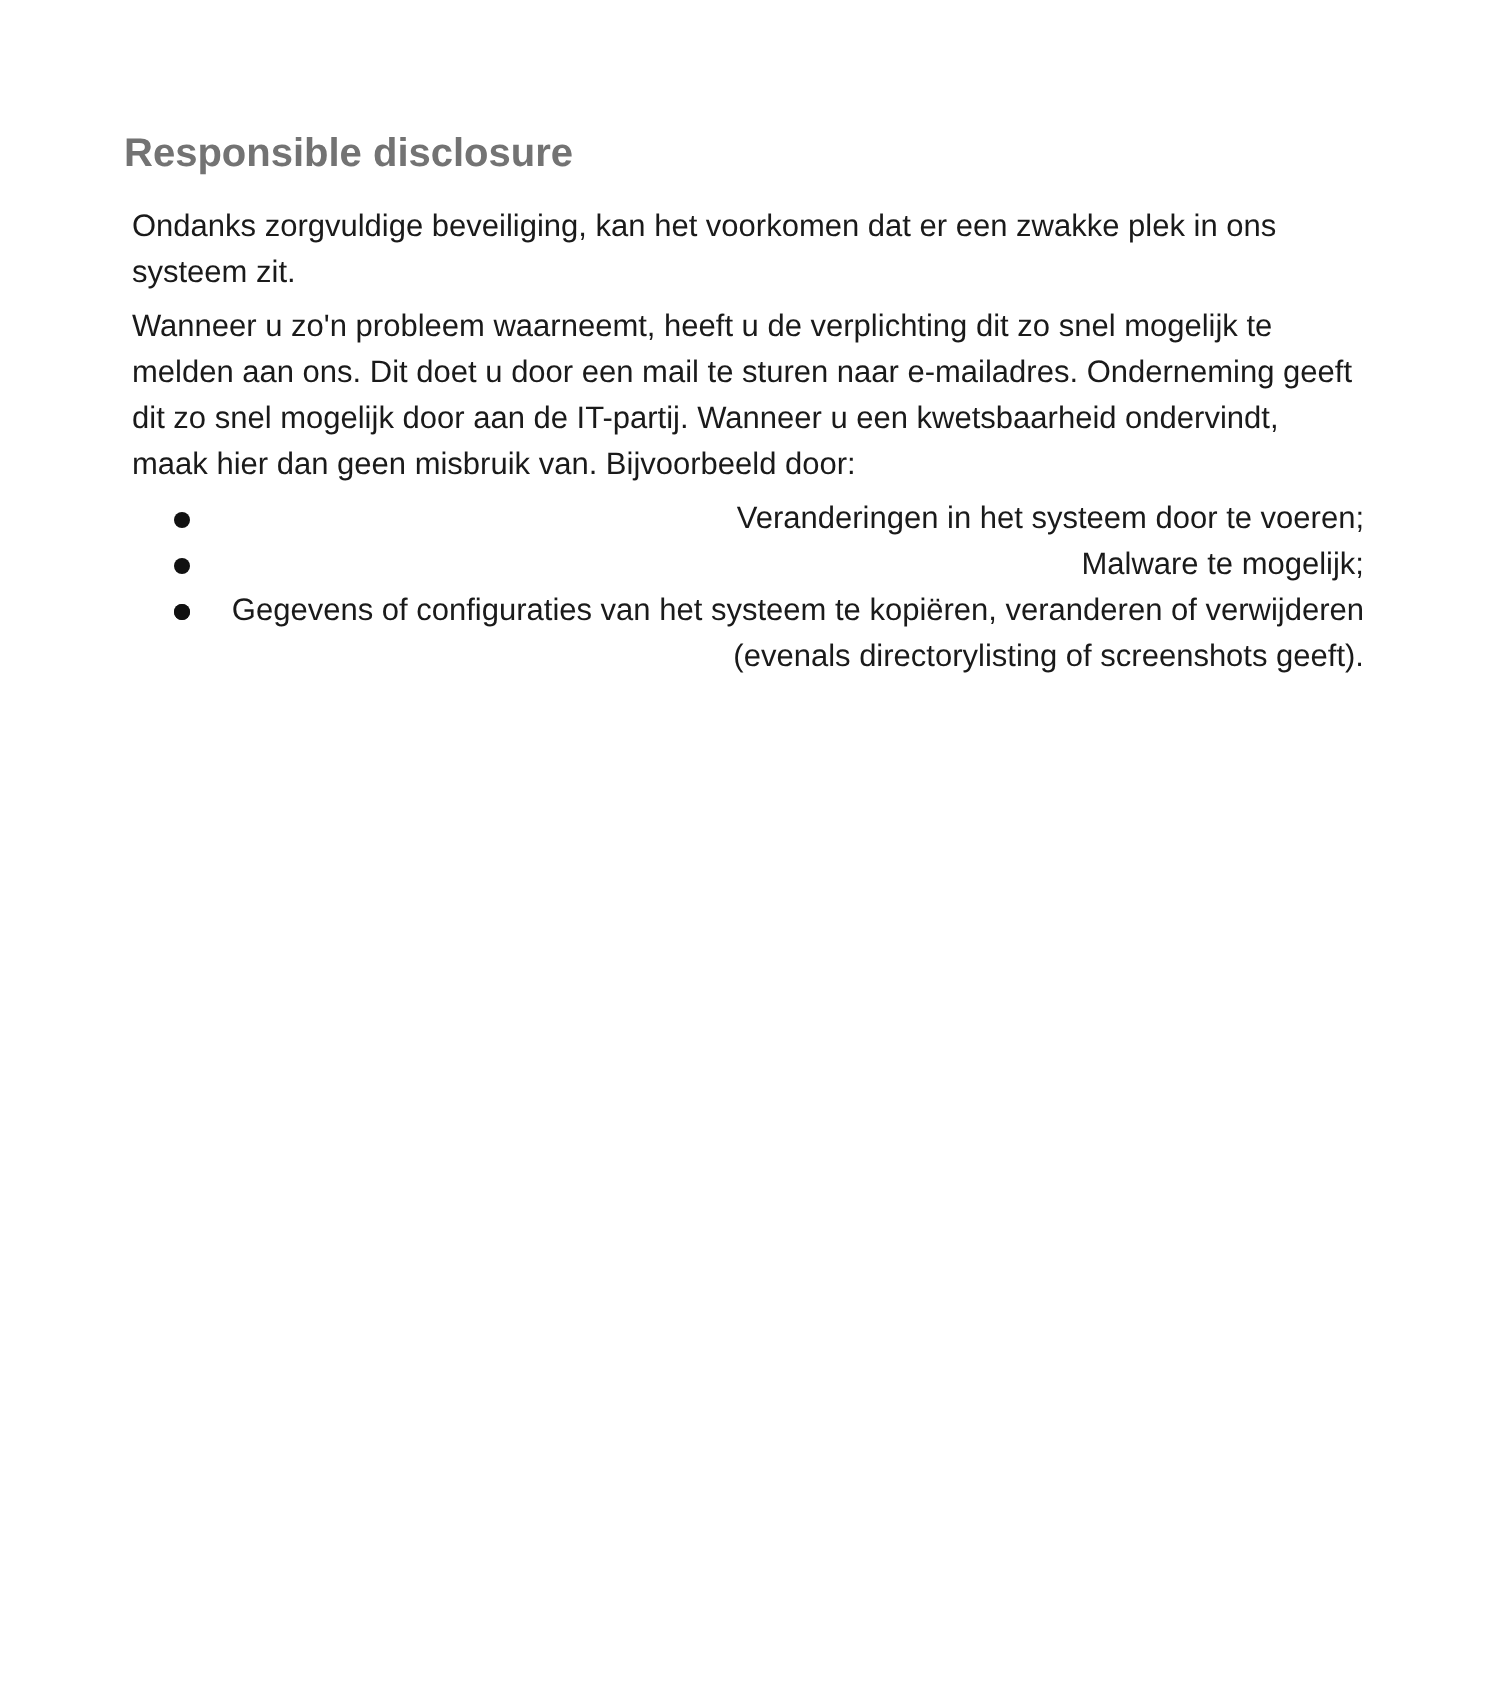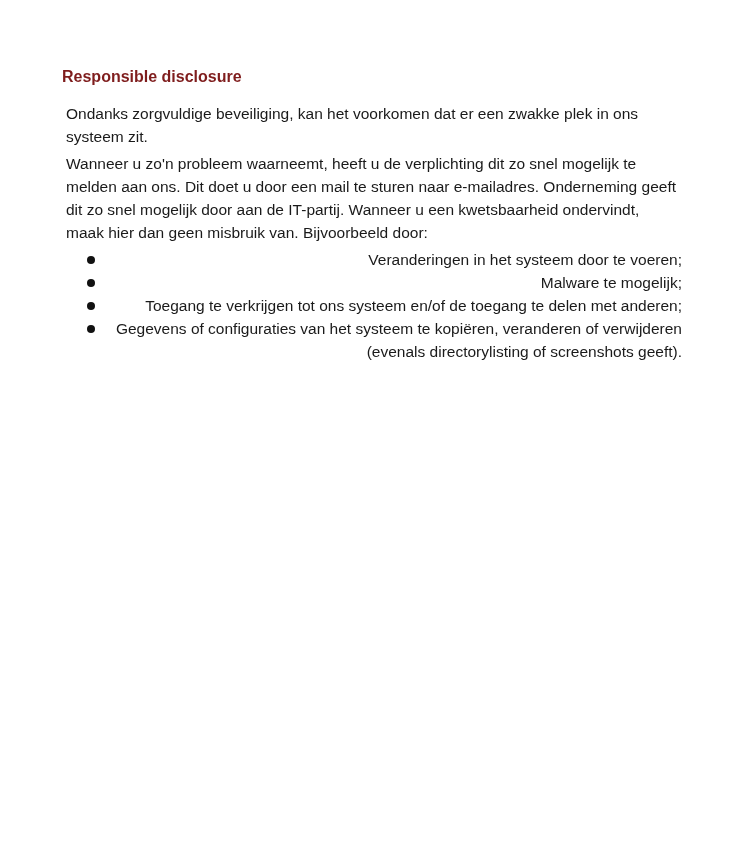--- a/index.html
+++ b/index.html
@@ -16,24 +16,24 @@
       color: #1a1a1a;
     }
     .content {
       position: absolute;
       left: 62px;
       top: 64px;
       width: 620px;
     }
     h2 {
       margin: 0 0 12px 0;
-      font-size: 16px;
+      font-size: 20px;
       font-weight: bold;
       line-height: 26px;
-      color: #7f1d1d;
+      color: #737373;
       letter-spacing: 0px;
     }
     p {
       margin: 4px;
       font-size: 15.5px;
       line-height: 23px;
     }
     ul {
       margin: 0;
       padding: 0;
@@ -67,20 +67,19 @@
     <li>
       <span class="bullet"></span>
       <span>Veranderingen in het systeem door te voeren;</span>
     </li>
     <li>
       <span class="bullet"></span>
       <span>Malware te mogelijk;</span>
     </li>
     <li>
       <span class="bullet"></span>
-      <span>Toegang te verkrijgen tot ons systeem en/of de toegang te delen met anderen;</span>
     </li>
     <li>
       <span class="bullet"></span>
       <span>Gegevens of configuraties van het systeem te kopiëren, veranderen of verwijderen (evenals directorylisting of screenshots geeft).</span>
     </li>
   </ul>
 </div>
 
 </body></html>

